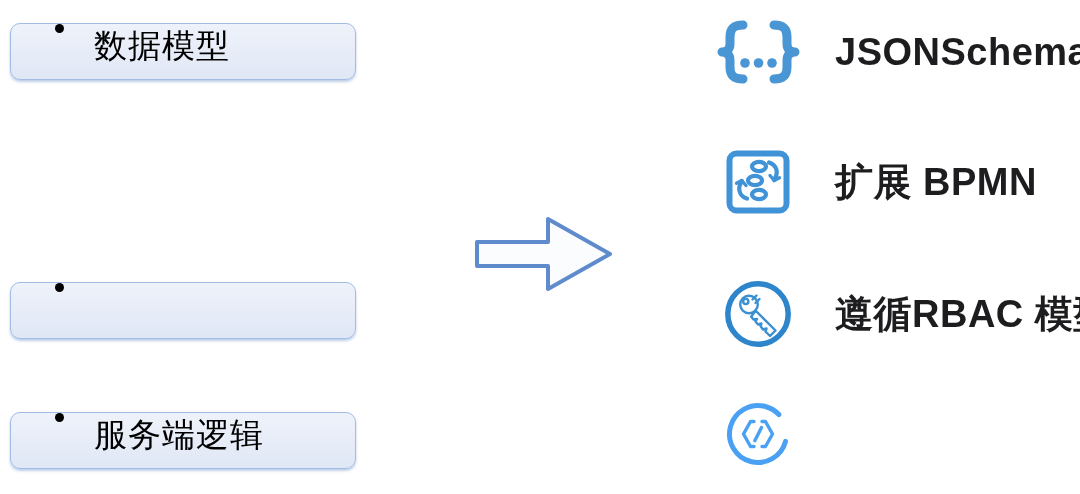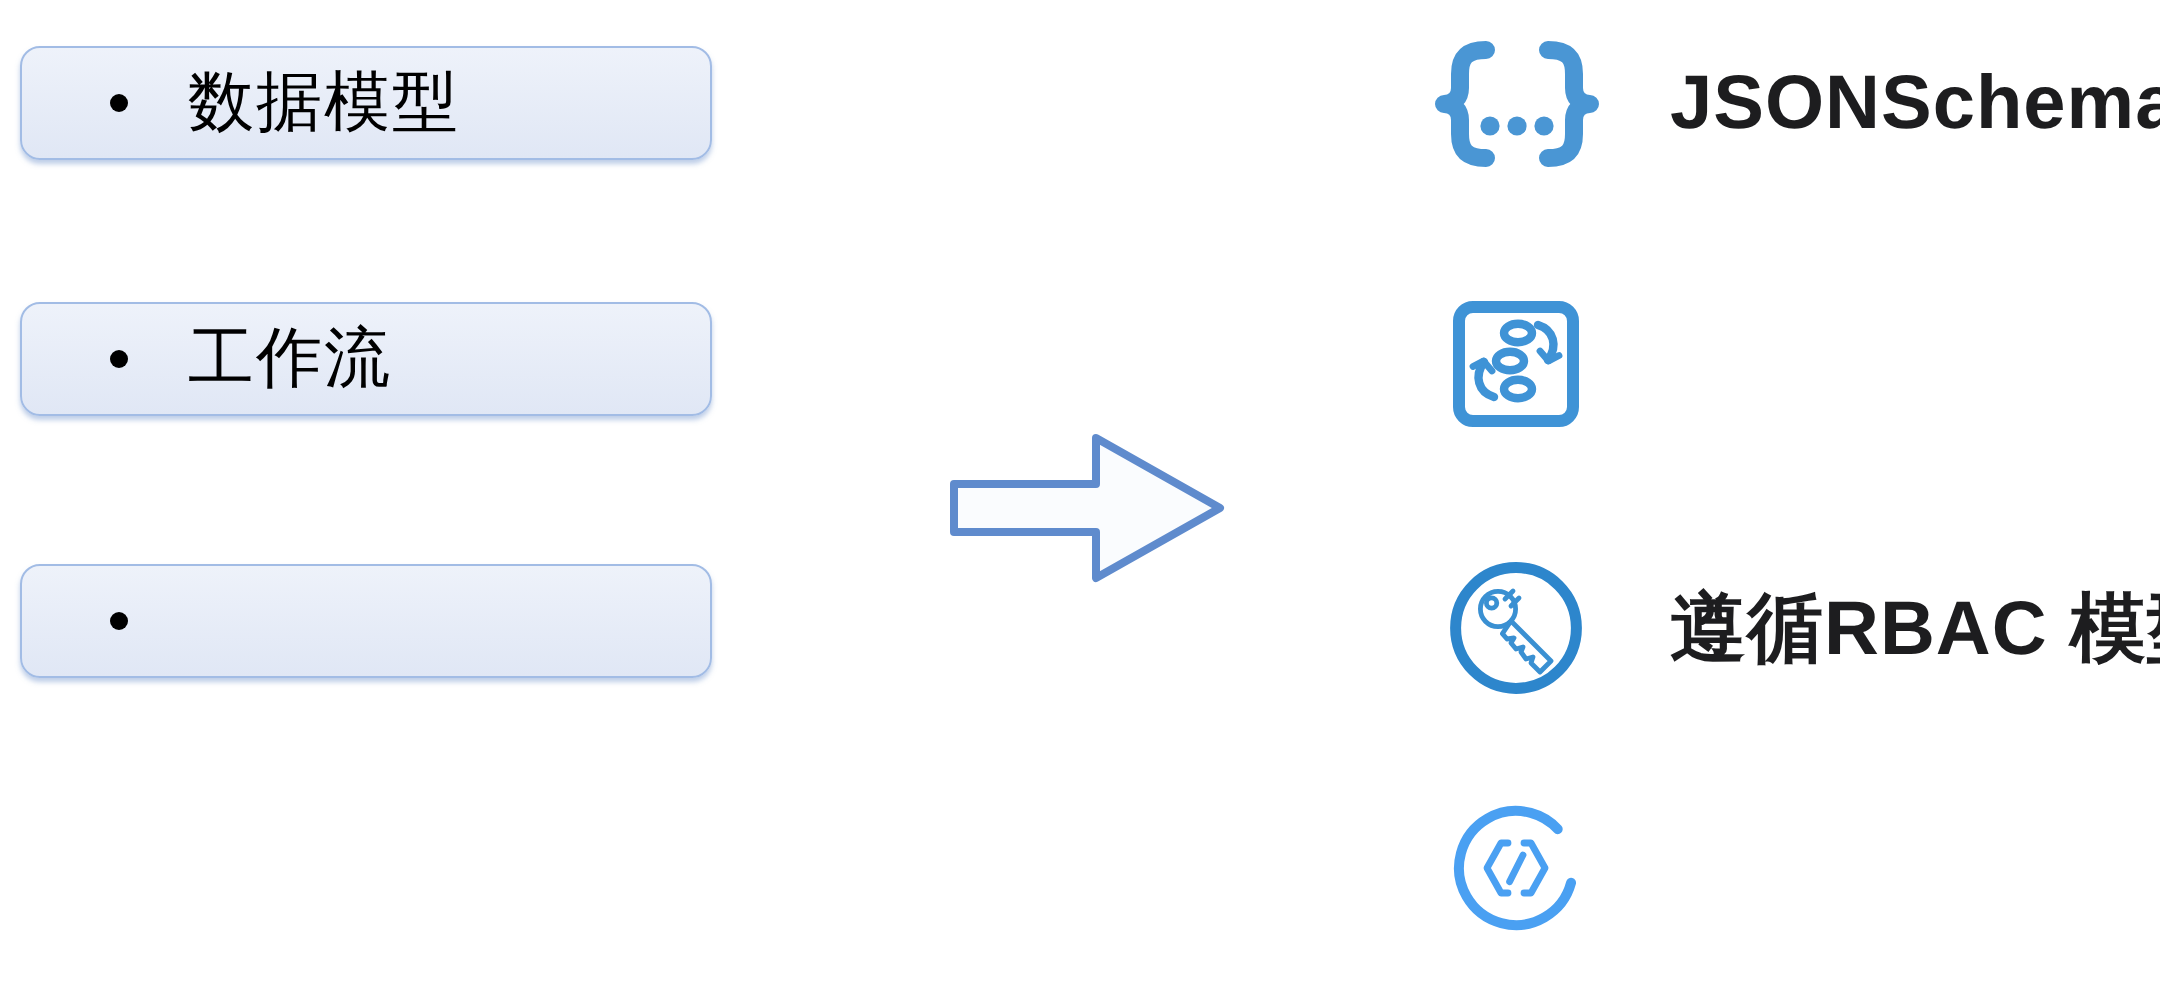--- a/index.html
+++ b/index.html
@@ -6,21 +6,21 @@
   .canvas{
     position:relative;width:1080px;height:494px;background:#ffffff;overflow:hidden;
     font-family:"Liberation Sans","DejaVu Sans",sans-serif;
   }
   
   .pill{
     position:absolute;left:10px;width:346px;height:57px;
     border-radius:10px;border:1.5px solid #a2bce5;
     background:linear-gradient(180deg,#eef2fa 0%,#e0e7f5 100%);
     box-shadow:0 2px 2.5px rgba(125,158,210,.5);
-    display:flex;align-items:center;box-sizing:border-box;
+    display:flex;align-items:flex-start;box-sizing:border-box;
   }
   .p1{top:23px}.p2{top:151px}.p3{top:282px}.p4{top:412px}
   .bullet{width:9px;height:9px;border-radius:50%;background:#000;margin-left:44px;flex:none;}
   .pill-label{margin-left:30px;font-size:33px;font-weight:500;color:#000;letter-spacing:1px;white-space:nowrap;}
   
   .arrow-wrap{position:absolute;left:470px;top:210px;width:148px;height:90px;}
   
   .row{position:absolute;left:715px;display:flex;align-items:center;}
   .r1{top:18px;height:68px}.r2{top:148px;height:68px}.r3{top:279px;height:70px}.r4{top:400px;height:67px}
   .icon-wrap{width:86px;display:flex;align-items:center;justify-content:center;flex:none;}
@@ -28,26 +28,26 @@
 </style>
 </head>
 <body>
 
 <div class="canvas">
 
   <div class="pill p1">
     <span class="bullet"></span>
     <span class="pill-label">数据模型</span>
   </div>
-  <div class="pill p2">
-    <span class="bullet"></span>
-    <span class="pill-label">工作流</span>
-  </div>
   <div class="pill p3">
     <span class="bullet"></span>
+  </div>
+  <div class="pill p4">
+    <span class="bullet"></span>
+    <span class="pill-label">服务端逻辑</span>
   </div>
 
   <div class="arrow-wrap">
     <svg width="148" height="90" viewBox="0 0 148 90">
       <polygon points="7,32 78,32 78,9 140,44 78,79 78,56 7,56" fill="#fafcfe" stroke="#5f8bcd" stroke-width="4" stroke-linejoin="round"></polygon>
     </svg>
   </div>
 
   <div class="row r1">
     <span class="icon-wrap">
@@ -78,20 +78,21 @@
         <g fill="none" stroke="#3f93d6" stroke-width="4.2" stroke-linecap="round">
           <path d="M43,12.5 C51,15 53,23 48,30"></path>
           <path d="M21,48.5 C13,46 11,38 16,31"></path>
         </g>
         <g fill="none" stroke="#3f93d6" stroke-width="3.4" stroke-linecap="round" stroke-linejoin="round">
           <path d="M44,25.5 L48.3,30.5 L53.5,27.8"></path>
           <path d="M20,35.5 L15.7,30.5 L10.5,33.2"></path>
         </g>
       </svg>
     </span>
+    <span class="row-label">扩展 BPMN</span>
   </div>
 
   <div class="row r3">
     <span class="icon-wrap">
       <svg width="68" height="68" viewBox="0 0 68 68">
         <circle cx="34" cy="34" r="30.2" fill="none" stroke="#2d86cc" stroke-width="5.5"></circle>
         <g fill="none" stroke="#3a90d2" stroke-width="2.4" stroke-linecap="round" stroke-linejoin="round">
           <circle cx="25" cy="24.5" r="8.8"></circle>
           <circle cx="21.8" cy="21.5" r="2.6"></circle>
           <path d="M28.5,19.5 L32.5,15.5"></path>

